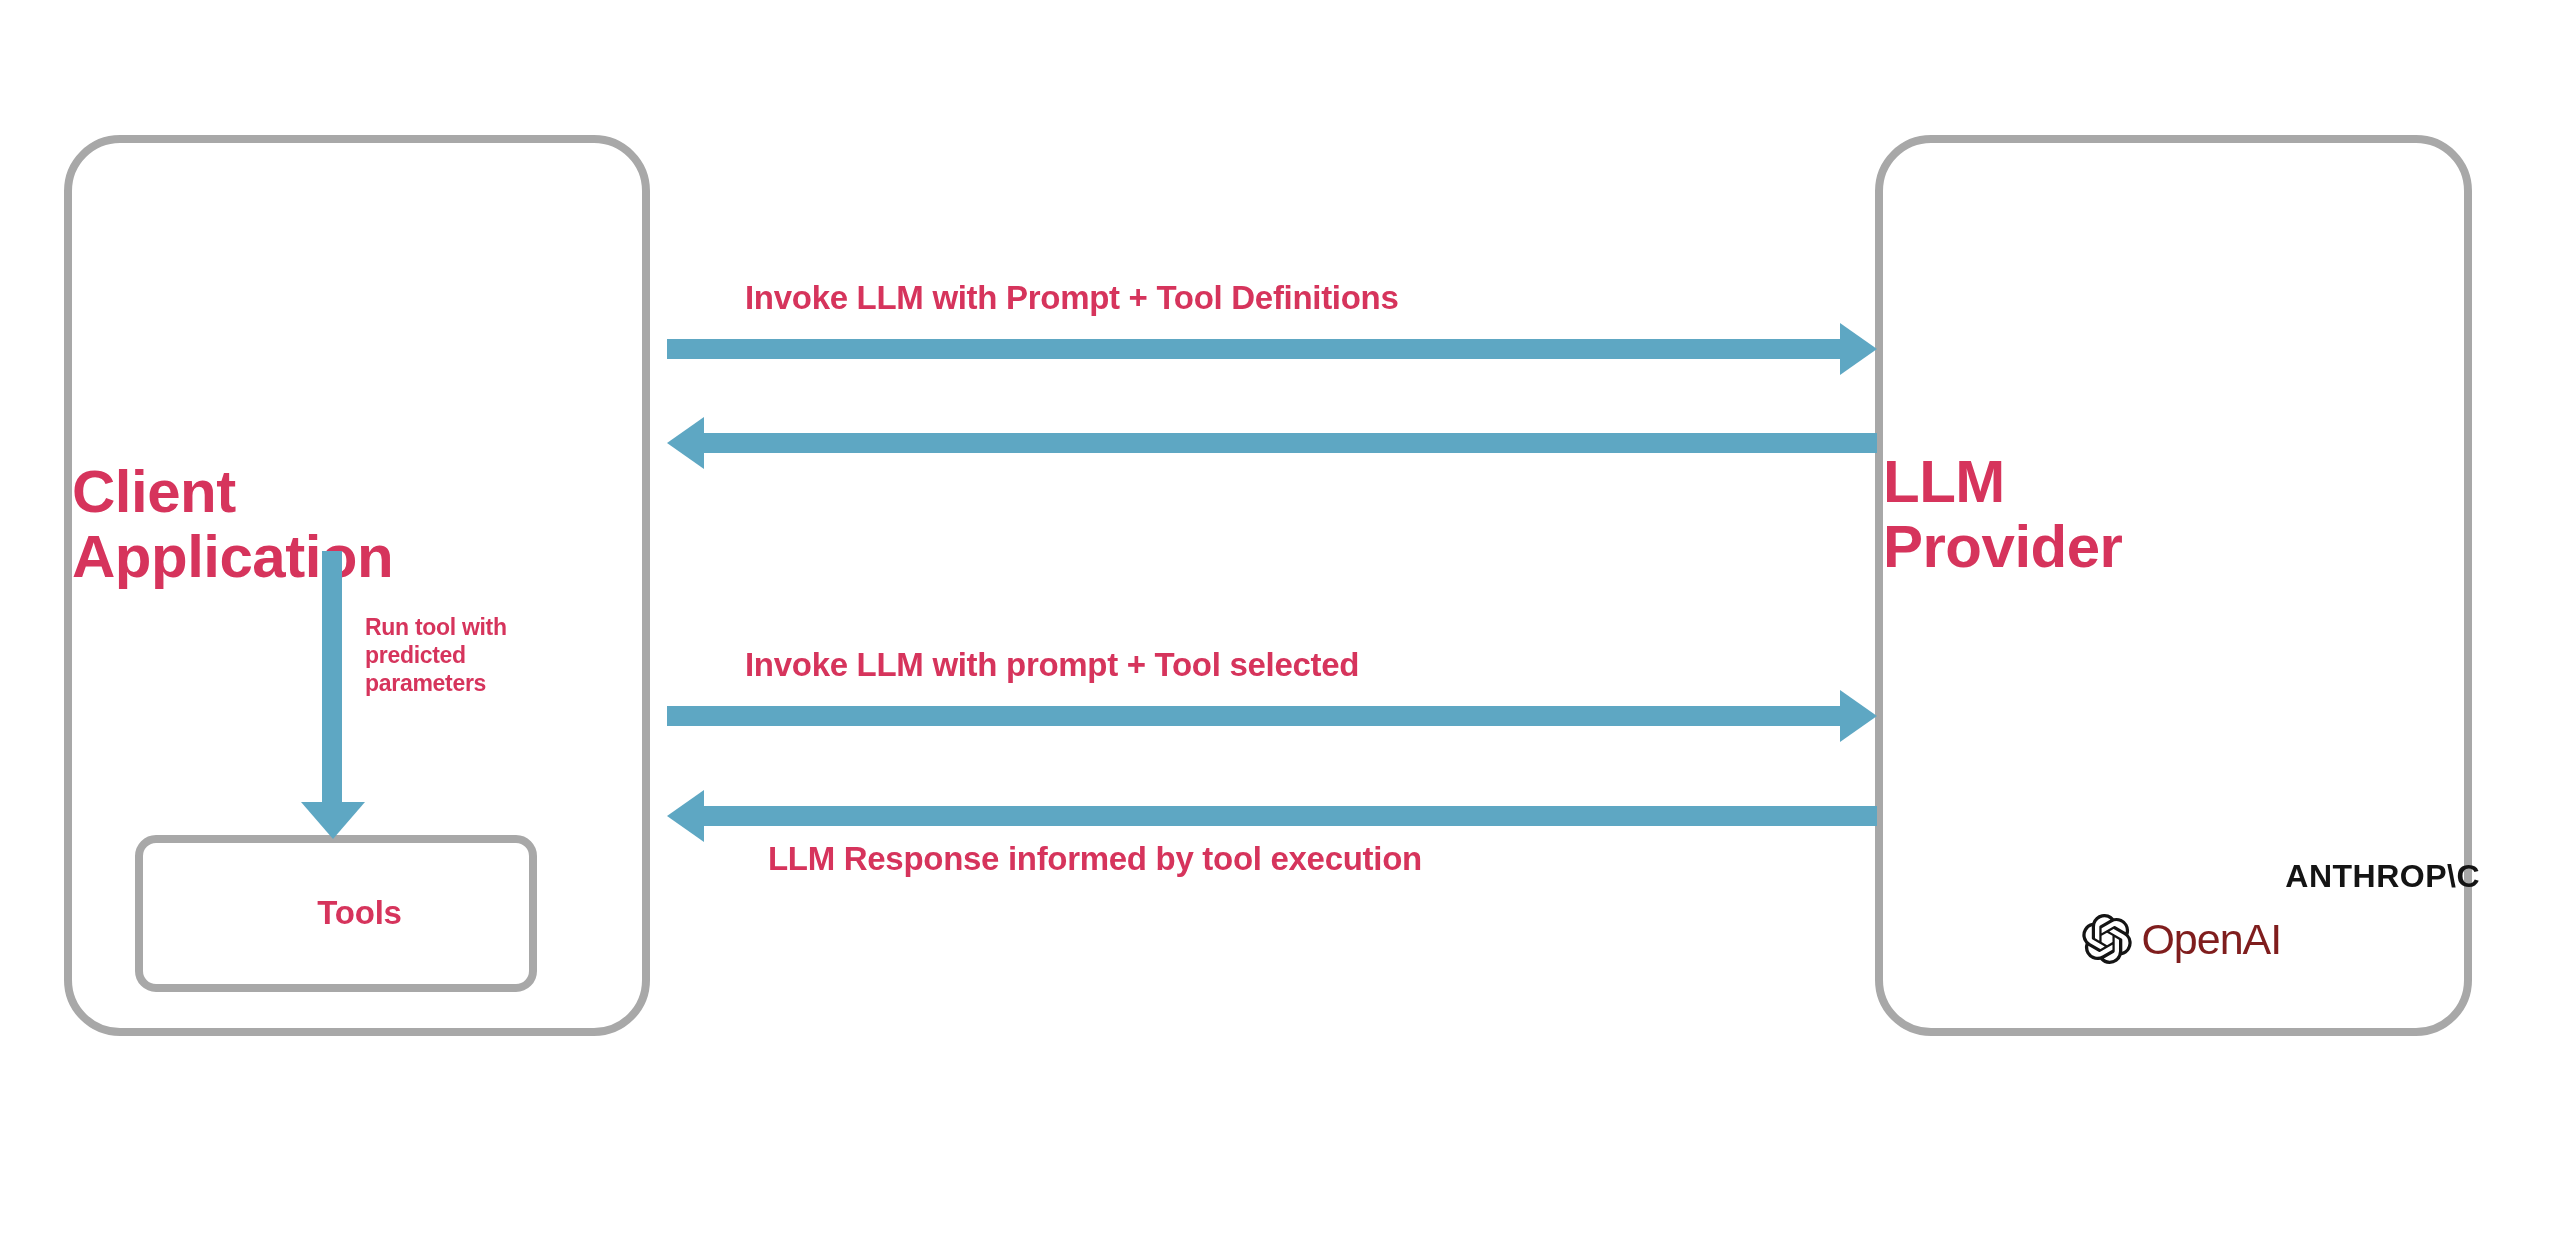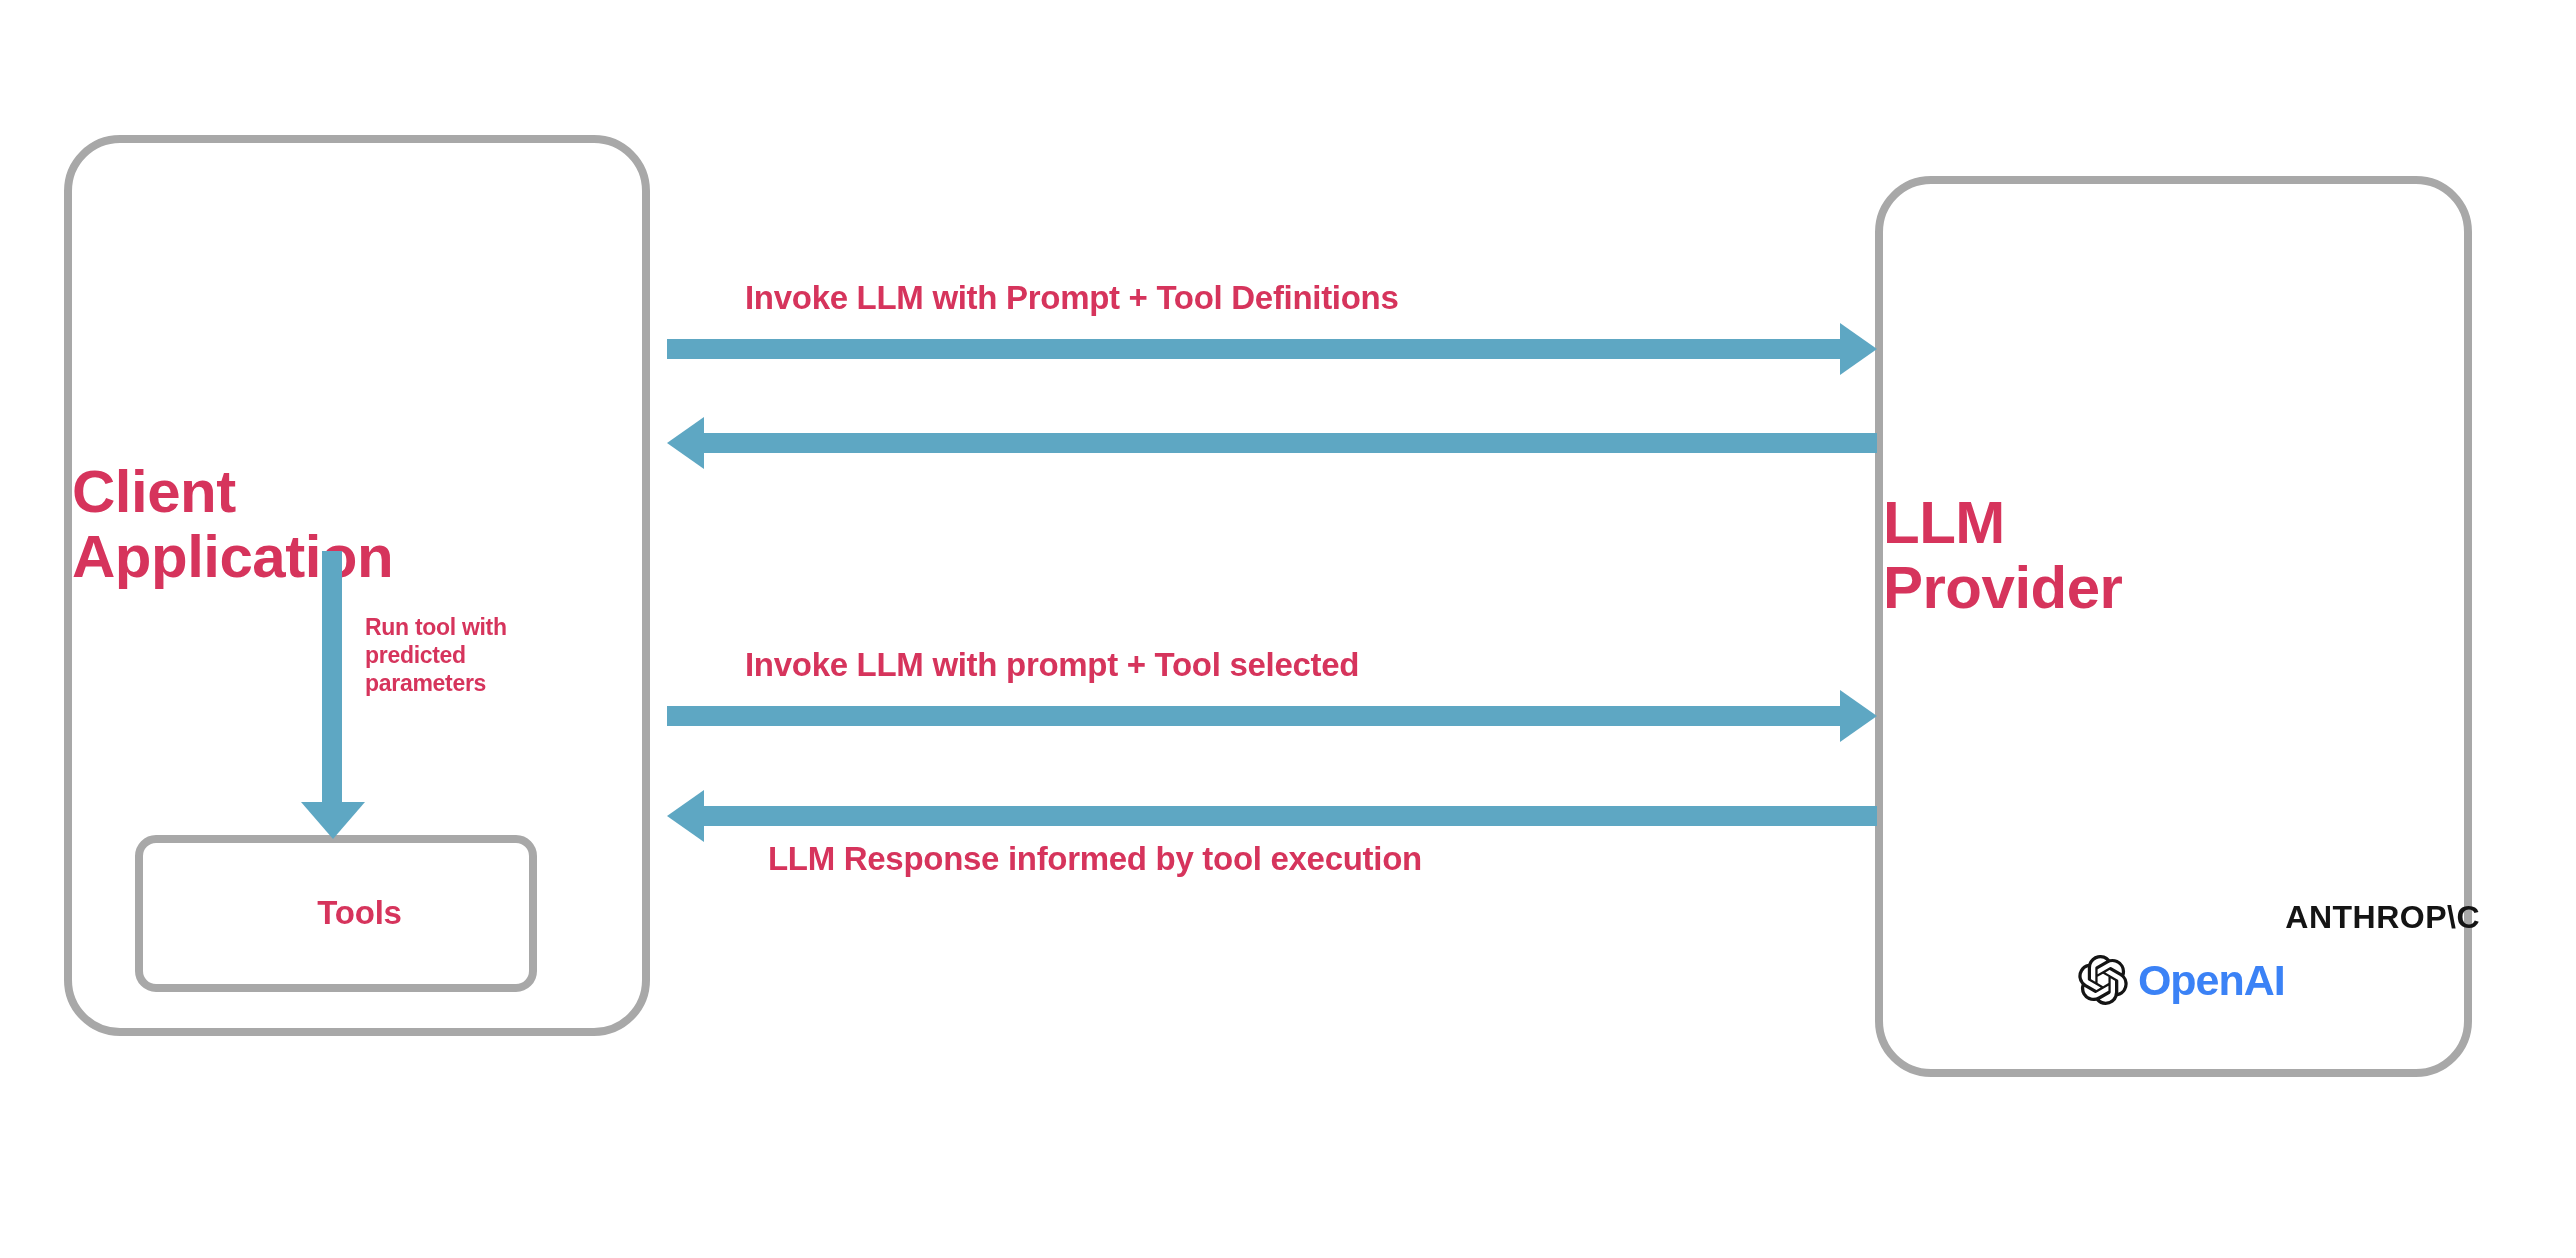--- a/index.html
+++ b/index.html
@@ -28,21 +28,20 @@
     left: 64px;
     top: 135px;
     width: 586px;
     height: 901px;
   }
   #provider-box {
     left: 1875px;
     top: 135px;
     width: 597px;
     height: 901px;
-    margin-top: 41px;
   }
   #tools-box {
     position: absolute;
     box-sizing: border-box;
     left: 135px;
     top: 835px;
     width: 402px;
     height: 157px;
     border: 8.7px solid #a8a8a8;
     border-radius: 21px;
@@ -194,22 +193,22 @@
     align-items: center;
     justify-content: center;
     gap: 9.7px;
   }
   #openai-logo .openai-mark {
     display: block;
     width: 50px;
     height: 50px;
   }
   #openai-logo .openai-word {
-    color: #3b82f6;
-    font-weight: 700;
+    color: #7f1d1d;
+    font-weight: 400;
     font-size: 43px;
     letter-spacing: -1px;
   }
 </style>
 </head>
 <body>
 
 <div id="canvas">
 
   <div id="client-box" class="node-box">

